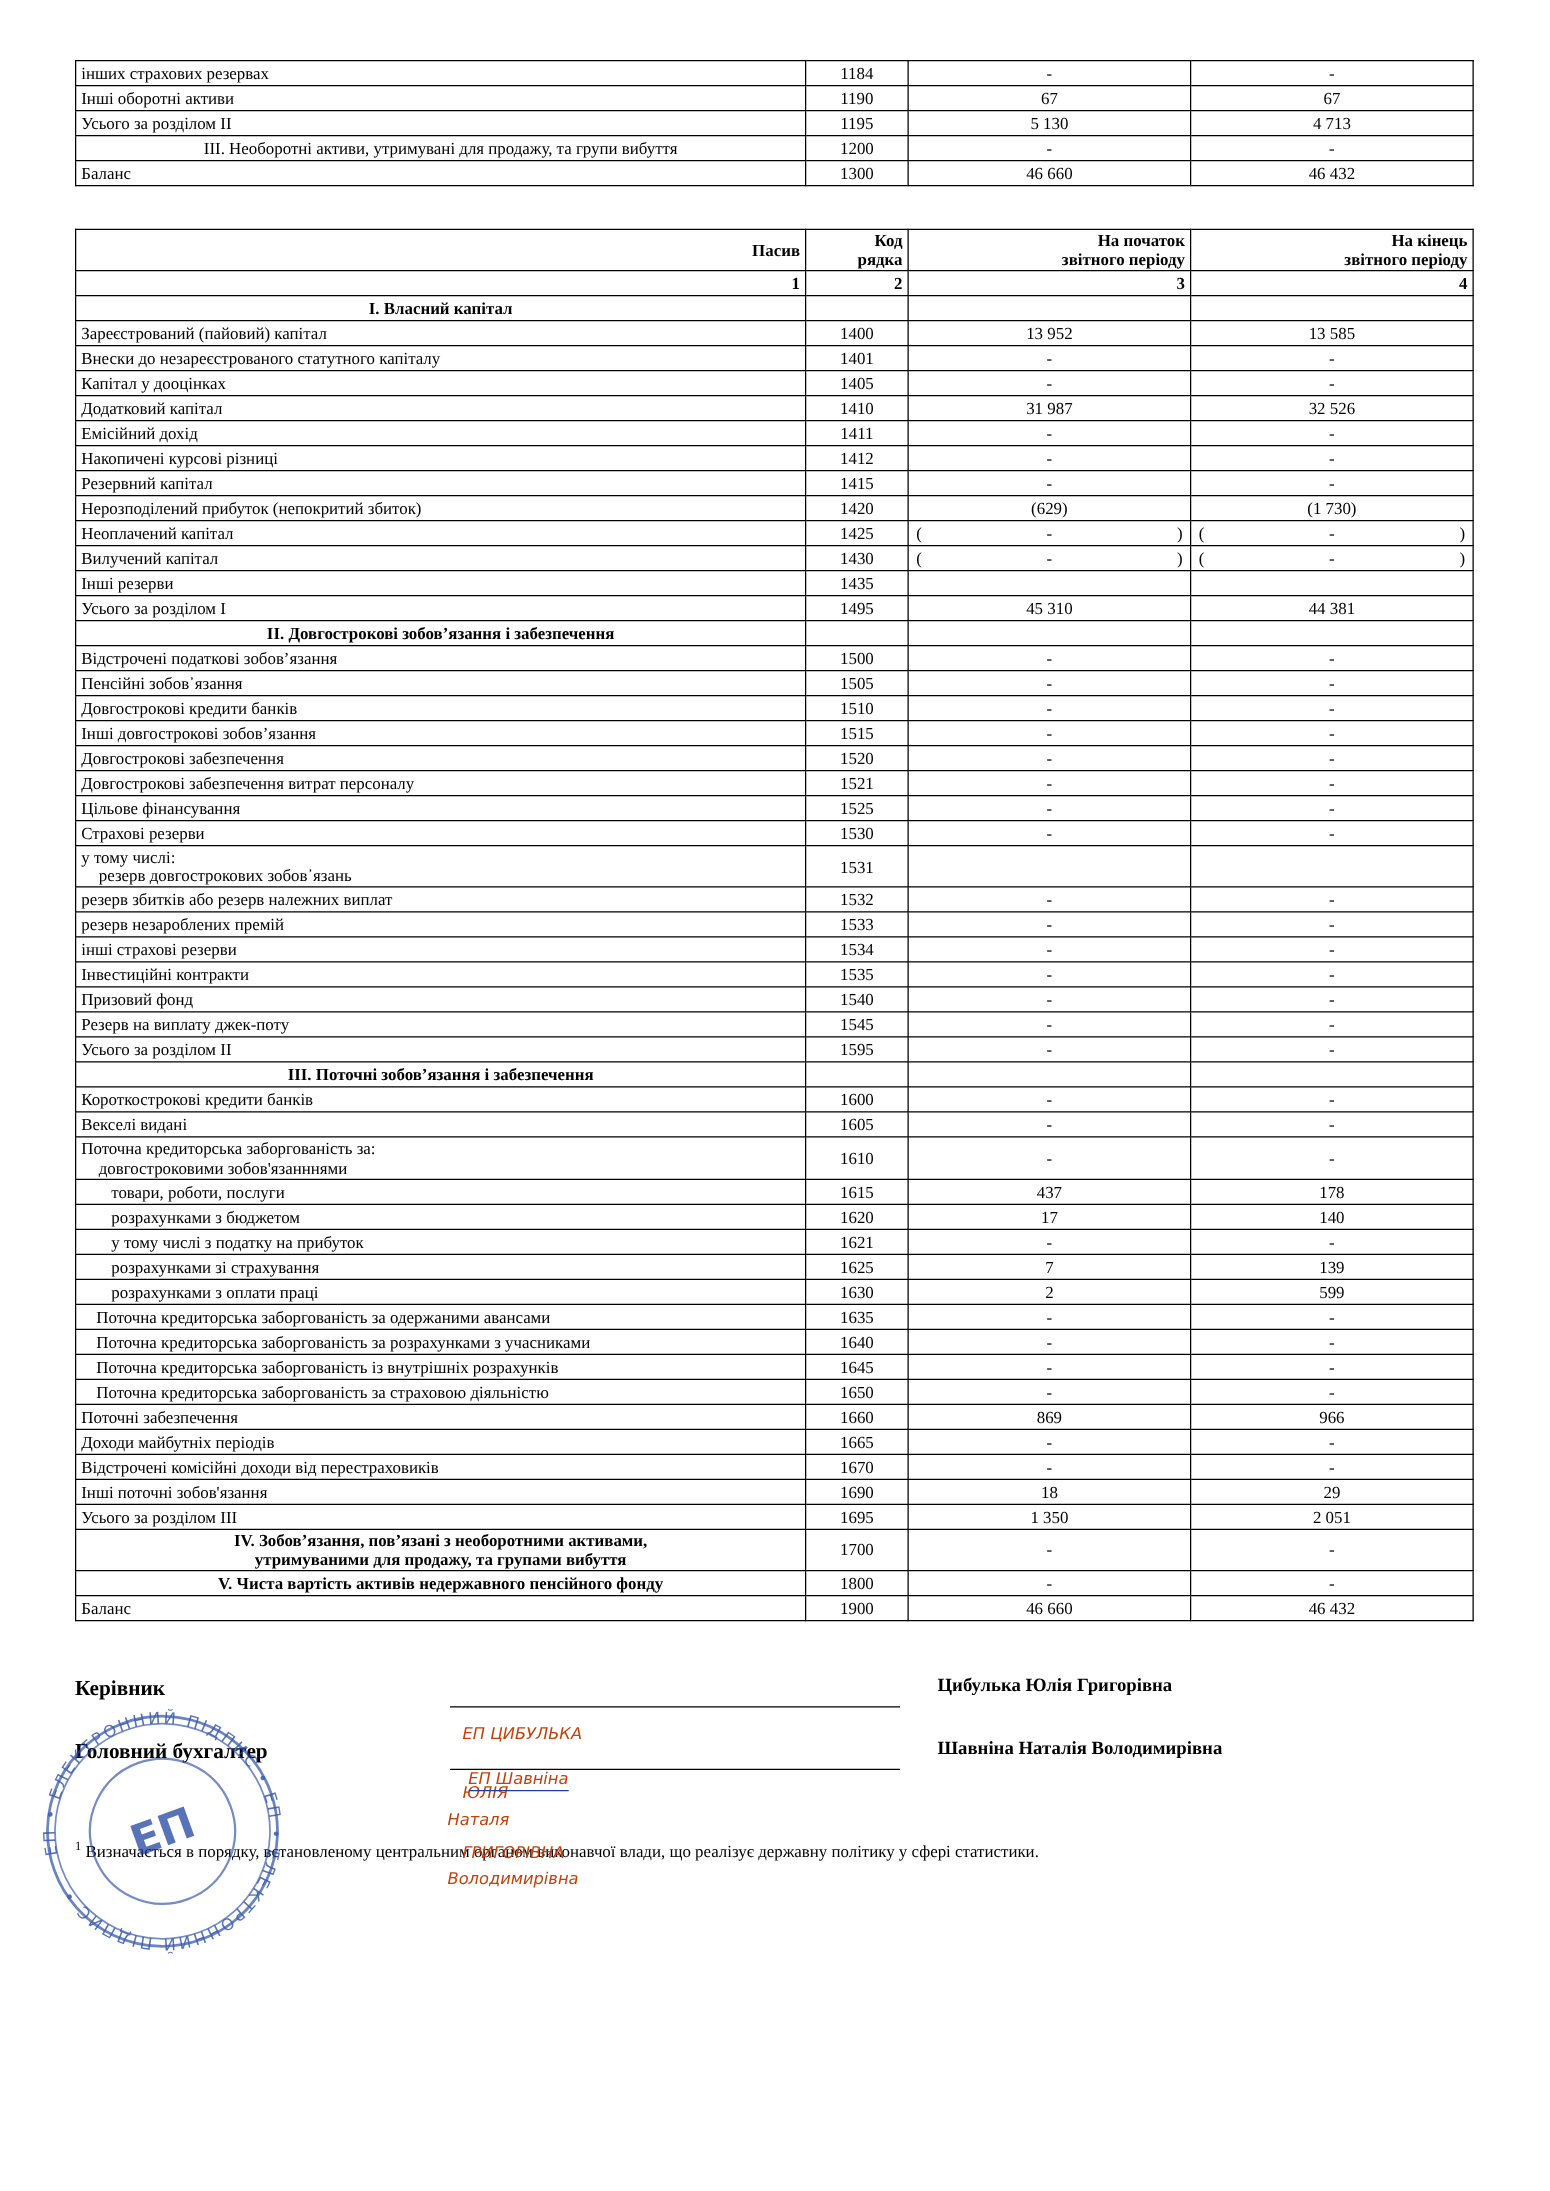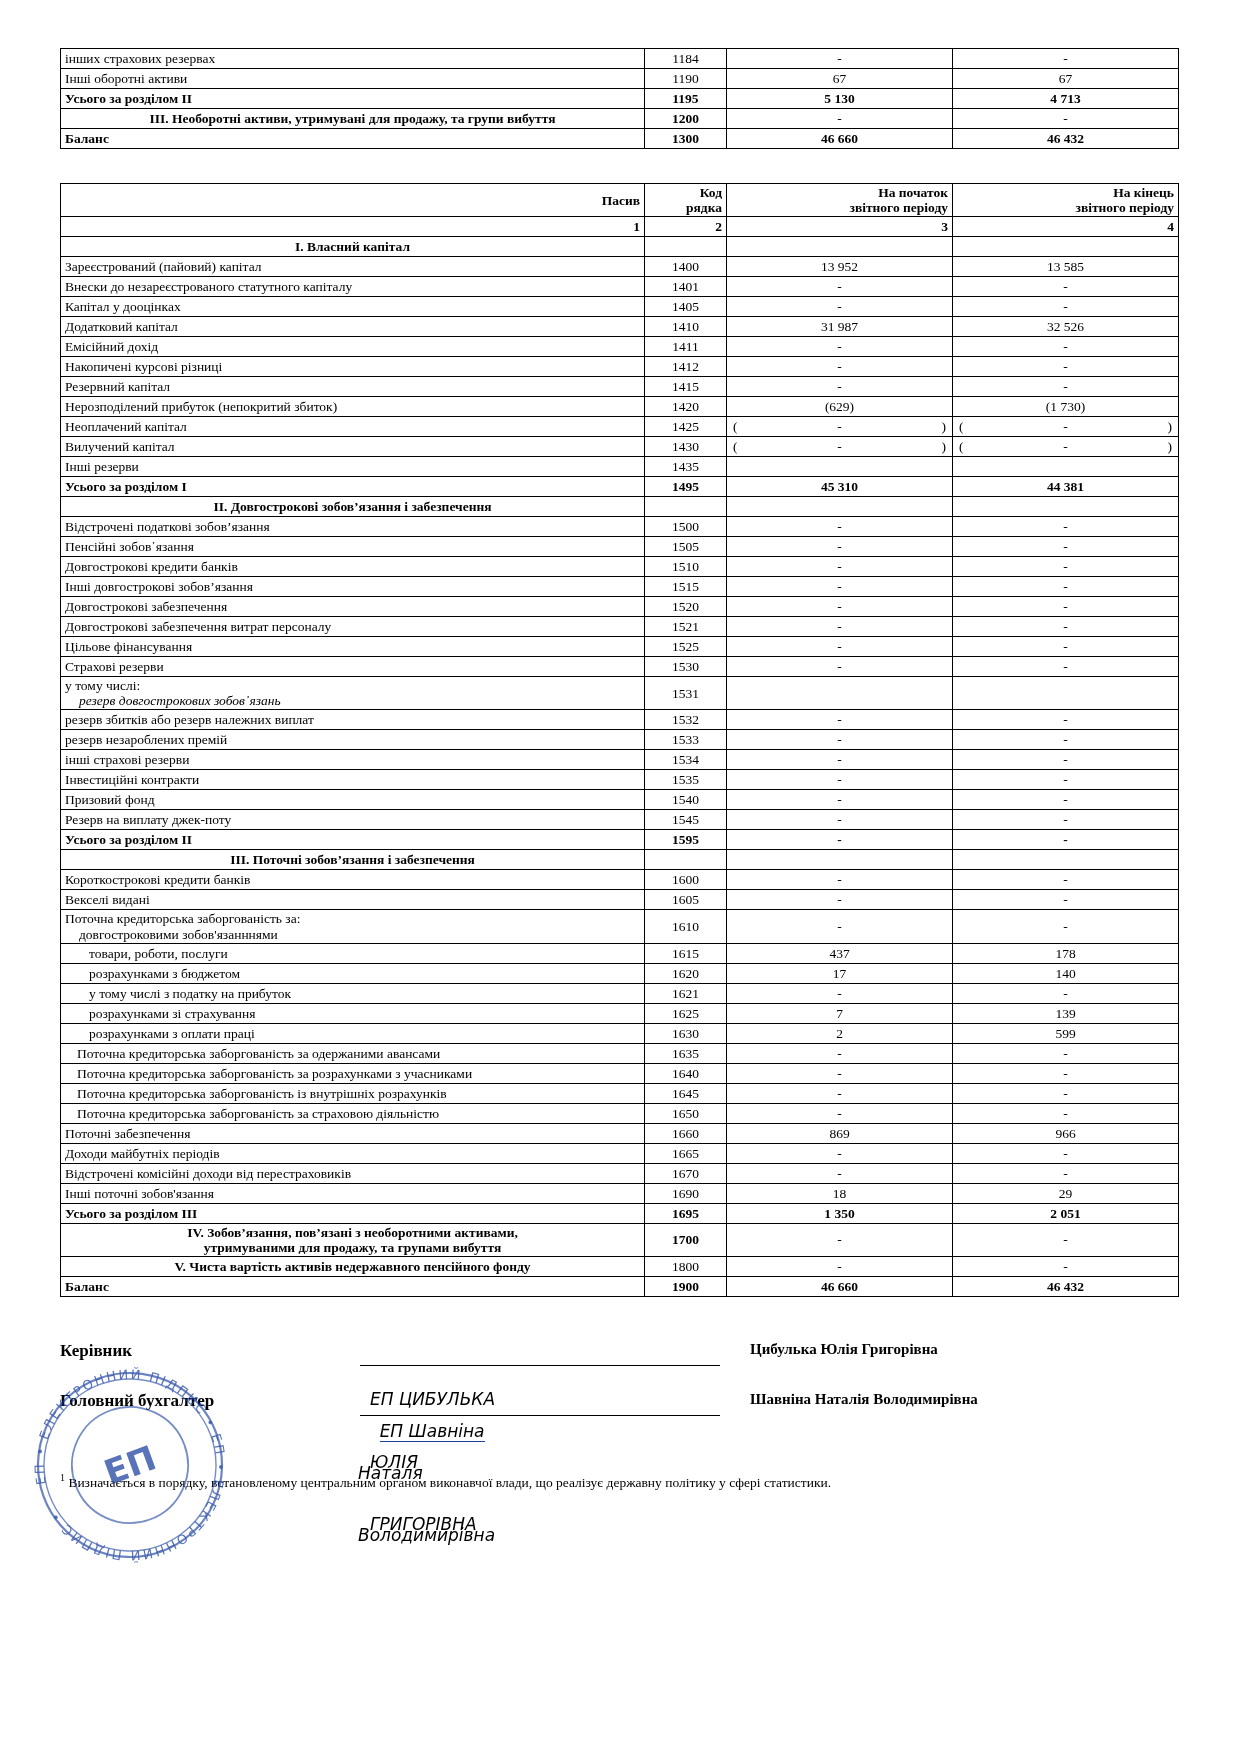--- a/index.html
+++ b/index.html
@@ -32,21 +32,21 @@
     font-size: 13.5px;
     line-height: 1.12;
     padding: 1px 4px;
     vertical-align: middle;
     height: 20px;
     box-sizing: border-box;
   }
   .c-name  { width: 584px; text-align: left; }
   .c-code  { width: 82px;  text-align: center; }
   .c-val   { width: 226px; text-align: center; }
-  .bold { font-weight: bold; }
+  .bold { font-weight: normal; }
   .center { text-align: center; }
   .indent1 { padding-left: 16px !important; }
   .indent2 { padding-left: 28px !important; }
   .sect { text-align: center; font-weight: bold; }
   .tall2 { height: 40px; }
   .hdr td { font-weight: bold; text-align: right; vertical-align: middle; margin-top: 40px; }
   .paren-cell {
     position: relative;
   }
   .paren-cell .pl { position: absolute; left: 6px; top: 50%; transform: translateY(-50%); }
@@ -89,22 +89,22 @@
     font-size: 13.5px;
     width: 1120px;
   }
   .footnote sup { font-size: 10px; }
 
   
   .esign {
     position: absolute;
     font-family: "DejaVu Sans", sans-serif;
     font-style: italic;
-    font-size: 17px;
-    color: #000000;
+    font-size: 13px;
+    color: #c2410c;
     line-height: 1.22;
     white-space: pre;
   }
   .esign-underline {
     border-bottom: 1px solid #1a3f9e;
     display: inline-block;
   }
 
   
   .stamp {
@@ -312,21 +312,21 @@
         </tr>
         <tr>
           <td class="c-name">Страхові резерви</td>
           <td class="c-code">1530</td>
           <td class="c-val">-</td>
           <td class="c-val">-</td>
         </tr>
         <tr>
           <td class="c-name tall2">
             <div>у тому числі:</div>
-            <div style="padding-left: 14px; font-style: italic;">резерв довгострокових зобов᾿язань</div>
+            <div style="padding-left: 14px;">резерв довгострокових зобов᾿язань</div>
           </td>
           <td class="c-code">1531</td>
           <td class="c-val"></td>
           <td class="c-val"></td>
         </tr>
         <tr>
           <td class="c-name">резерв збитків або резерв належних виплат</td>
           <td class="c-code">1532</td>
           <td class="c-val">-</td>
           <td class="c-val">-</td>

